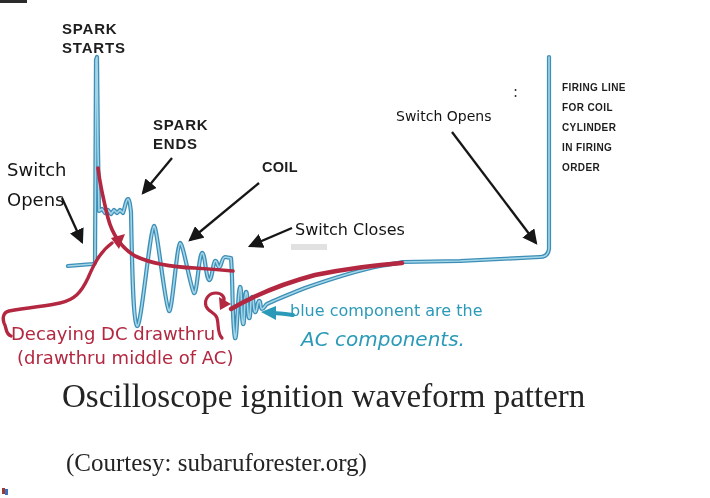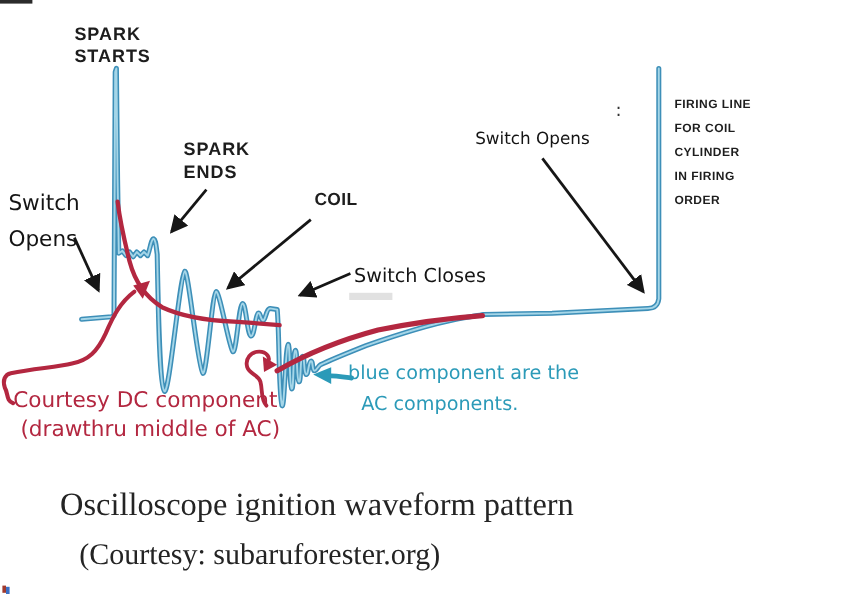--- a/index.html
+++ b/index.html
@@ -118,26 +118,26 @@
     <div>Switch</div>
     <div>Opens</div>
   </div>
 
   <div class="lbl hand" style="left:295px;top:222px;font-size:16px;">Switch Closes</div>
 
   <div class="lbl hand" style="left:396px;top:109px;font-size:14px;">Switch Opens</div>
 
   <div class="lbl hand" style="left:513px;top:85px;font-size:15px;color:#333;">:</div>
 
-  <div class="lbl hand red-text" style="left:11px;top:325px;font-size:18px;">Courtesy DC component</div>
+  <div class="lbl hand red-text" style="left:11px;top:325px;font-size:18px;">Decaying DC drawthru</div>
   <div class="lbl hand red-text" style="left:17px;top:349px;font-size:18px;">(drawthru middle of AC)</div>
 
   <div class="lbl hand cyan-text" style="left:290px;top:303px;font-size:16px;">blue component are the</div>
-  <div class="lbl hand cyan-text" style="left:301px;top:329px;font-size:16px;">AC components.</div>
+  <div class="lbl hand cyan-text" style="left:301px;top:329px;font-size:20px;font-style:italic;">AC components.</div>
 
-  <div class="lbl serif" style="left:50px;top:380px;font-size:27px;margin-top:27px;">Oscilloscope ignition waveform pattern</div>
+  <div class="lbl serif" style="left:62px;top:380px;font-size:33px;">Oscilloscope ignition waveform pattern</div>
   <div class="lbl serif" style="left:66px;top:450px;font-size:25px;">(Courtesy: subaruforester.org)</div>
 
   <div class="artifact" style="left:0;top:0;width:27px;height:3px;background:#2b2b2b;"></div>
   <div class="artifact" style="left:2px;top:488px;width:3px;height:6px;background:#a03a2e;"></div>
   <div class="artifact" style="left:5px;top:489px;width:3px;height:6px;background:#3a6fc4;"></div>
 
 </div>
 
 </body></html>

